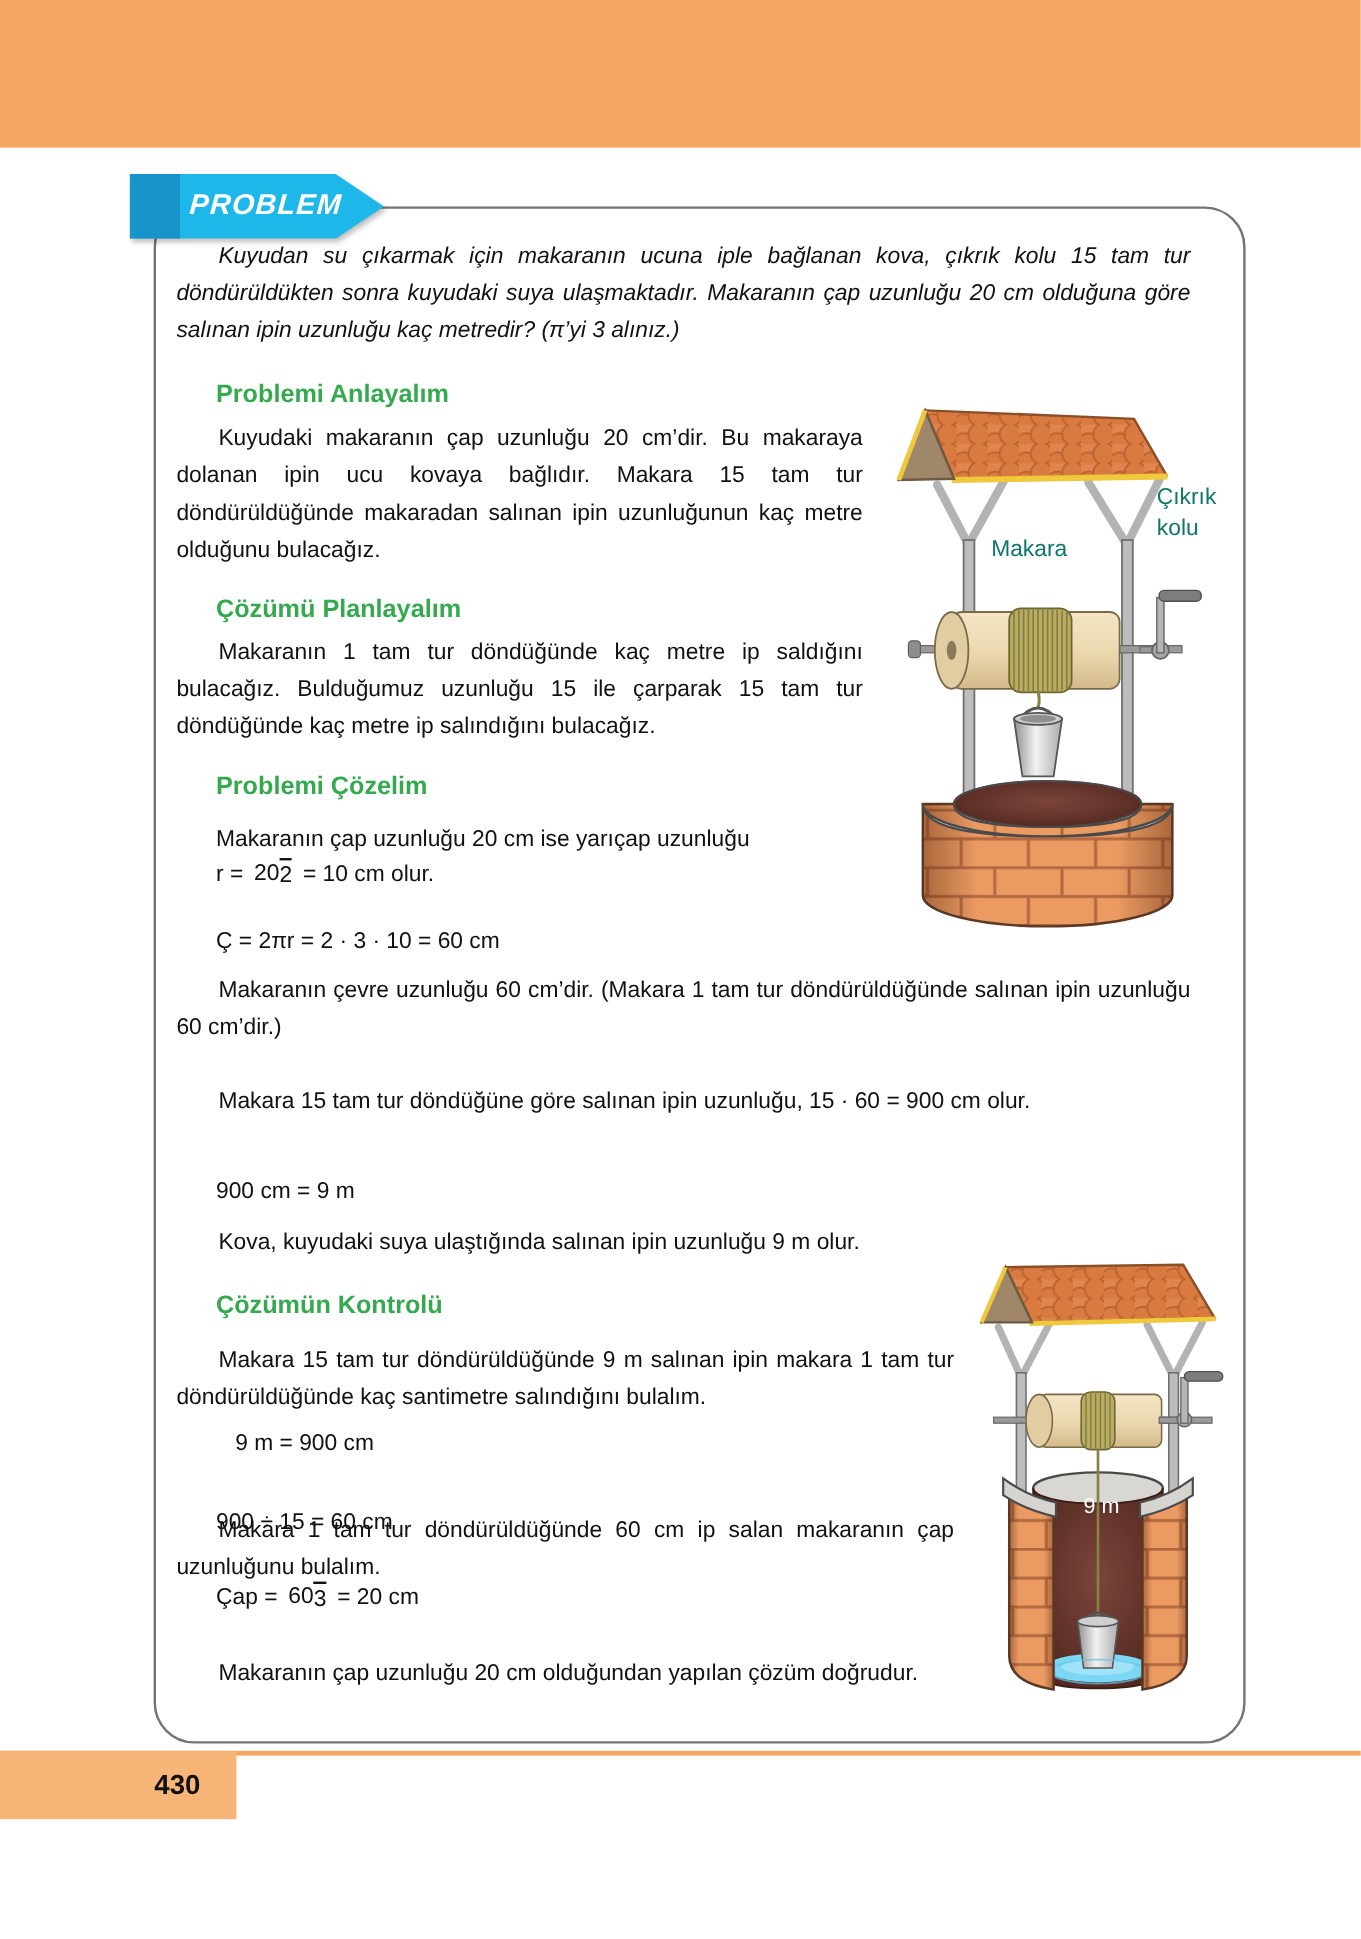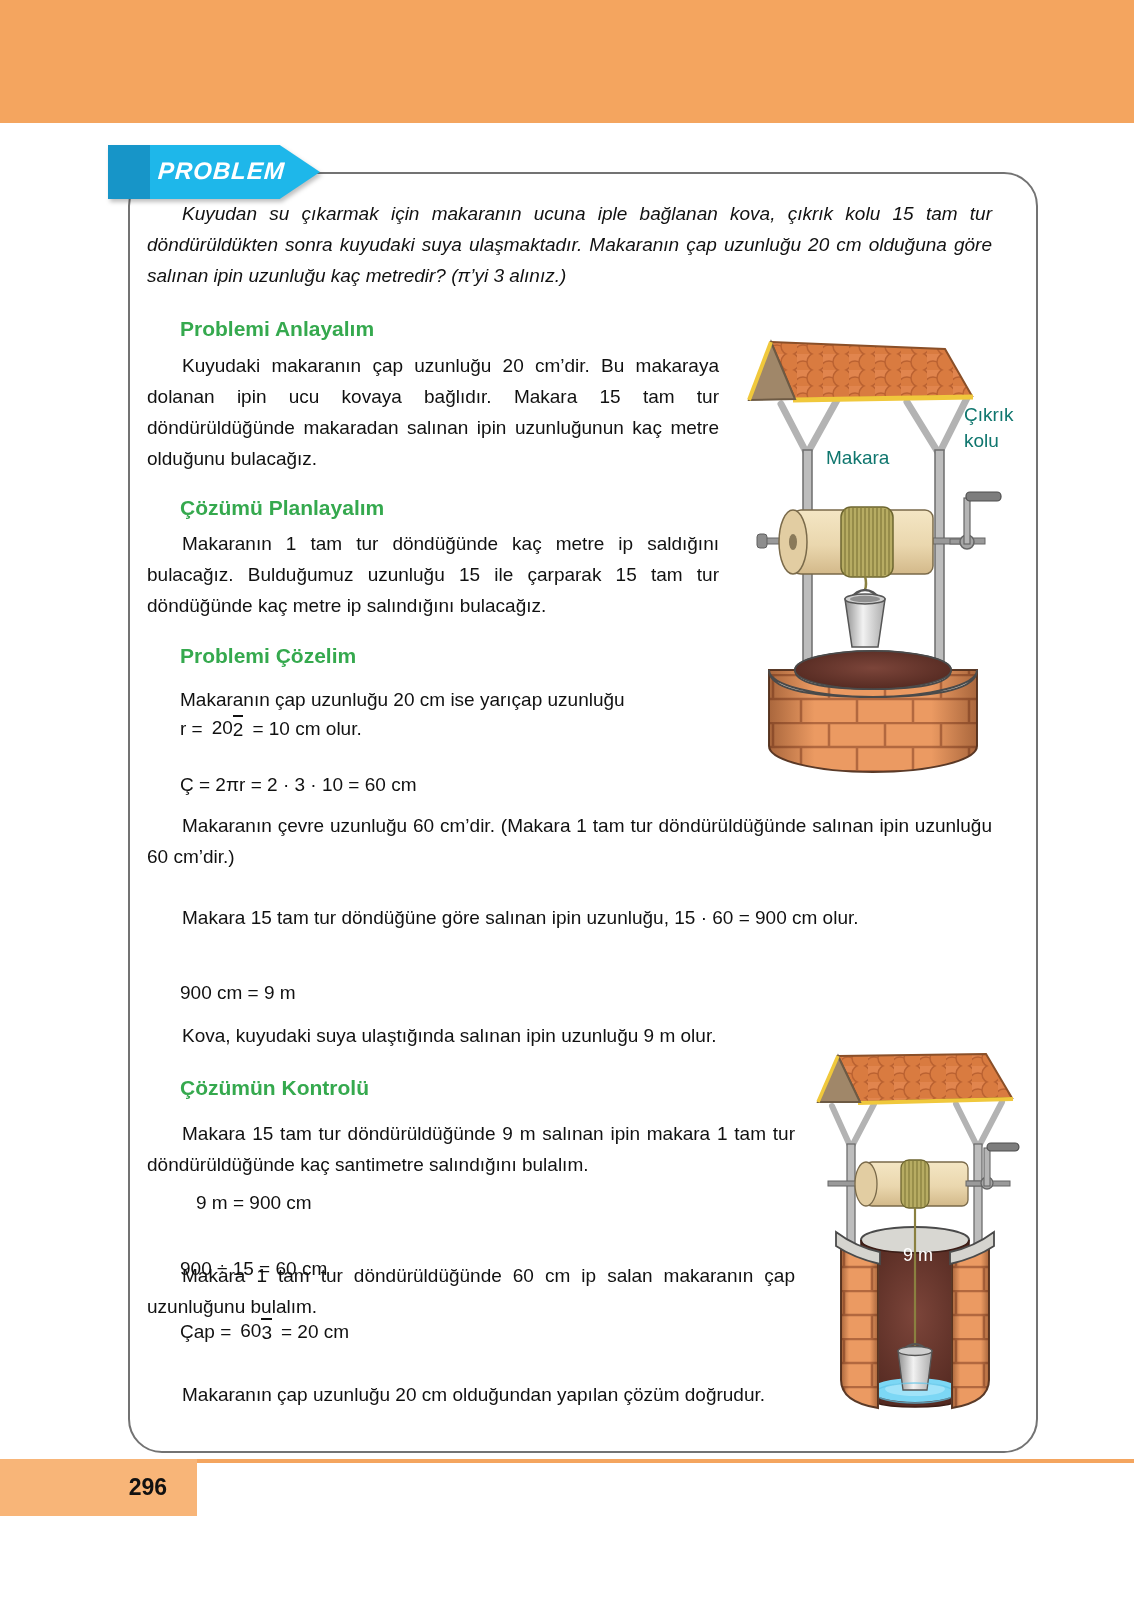--- a/index.html
+++ b/index.html
@@ -241,13 +241,13 @@
         <path d="M20,182 Q40,197 64,202 V214 Q38,208 20,196 Z" fill="#d5d4cf" stroke="#4a4a4a" stroke-width="1.8"></path>
         <path d="M178,182 Q158,197 134,202 V214 Q160,208 178,196 Z" fill="#d5d4cf" stroke="#4a4a4a" stroke-width="1.8"></path>
       </g>
     </svg>
   </div>
   <div class="fig-label depth-label" style="left:773px;top:1068px;">9 m</div>
 
 </div>
 
 <div class="footer-rule"></div>
-<div class="page-tab">296</div>
+<div class="page-tab">430</div>
 
 </body></html>

